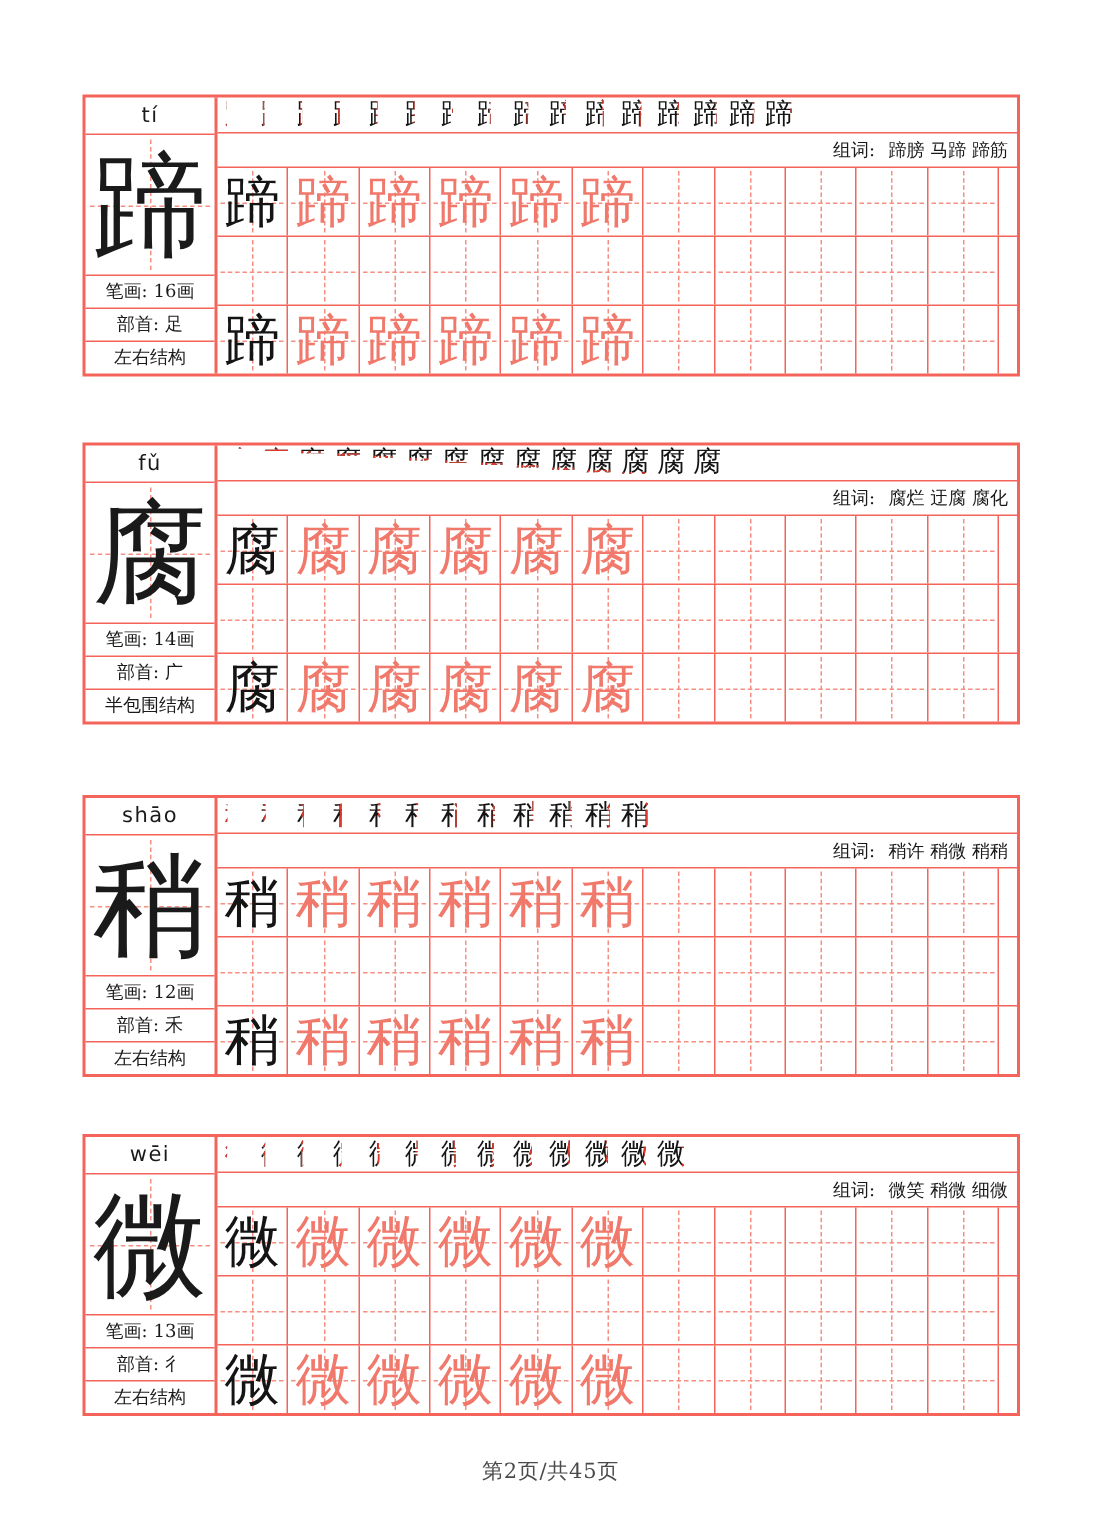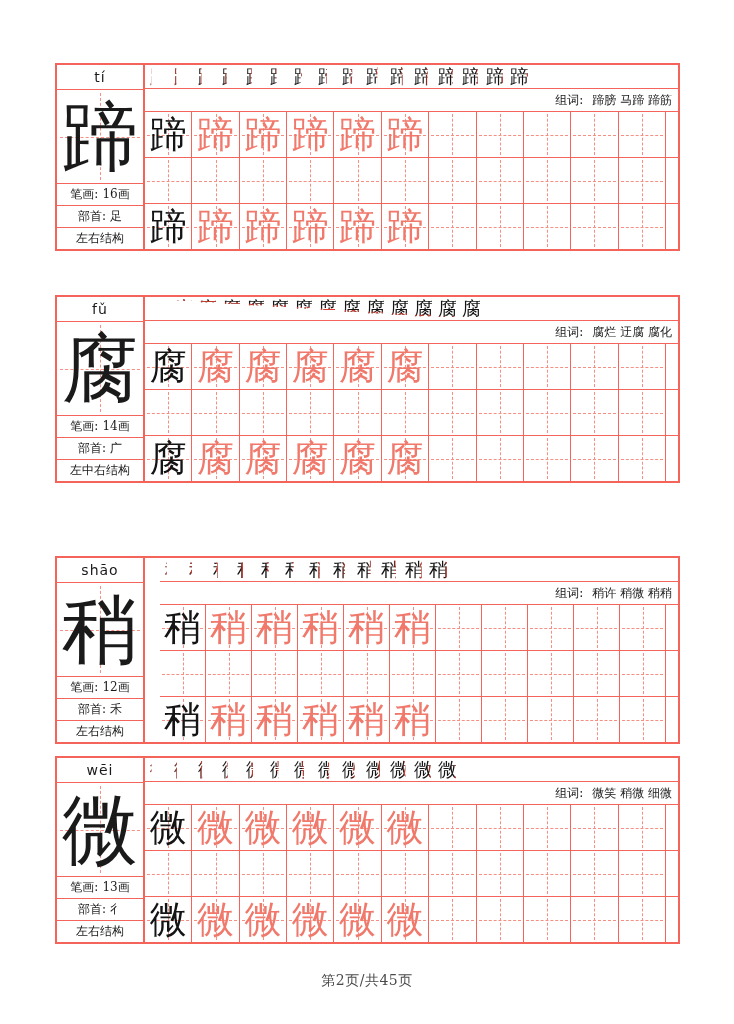--- a/index.html
+++ b/index.html
@@ -251,21 +251,21 @@
           </div>
           <div class="info">
             <span>笔画:</span>
             <span>14画</span>
           </div>
           <div class="info">
             <span>部首:</span>
             <span>广</span>
           </div>
           <div class="info">
-            <span>左中右结构</span>
+            <span>半包围结构</span>
           </div>
         </div>
         <div class="right">
           <div class="stroke-row">
             <span class="glyph">
               <span class="g-black" style="clip-path: inset(0px 0px 92.8571%);">腐</span>
               <span class="g-red" style="clip-path: inset(0% 0px 92.8571%);">腐</span>
             </span>
             <span class="glyph">
               <span class="g-black" style="clip-path: inset(0px 0px 85.7143%);">腐</span>
@@ -385,21 +385,21 @@
             </div>
             <div class="cell"></div>
             <div class="cell"></div>
             <div class="cell"></div>
             <div class="cell"></div>
             <div class="cell"></div>
             <div class="cell sliver"></div>
           </div>
         </div>
       </section>
-      <section class="block" style="top: 556px; gap: 15px;">
+      <section class="block" style="top: 530px;">
         <div class="left">
           <div class="pinyin">shāo</div>
           <div class="bigchar">
             <span class="ch">稍</span>
           </div>
           <div class="info">
             <span>笔画:</span>
             <span>12画</span>
           </div>
           <div class="info">

